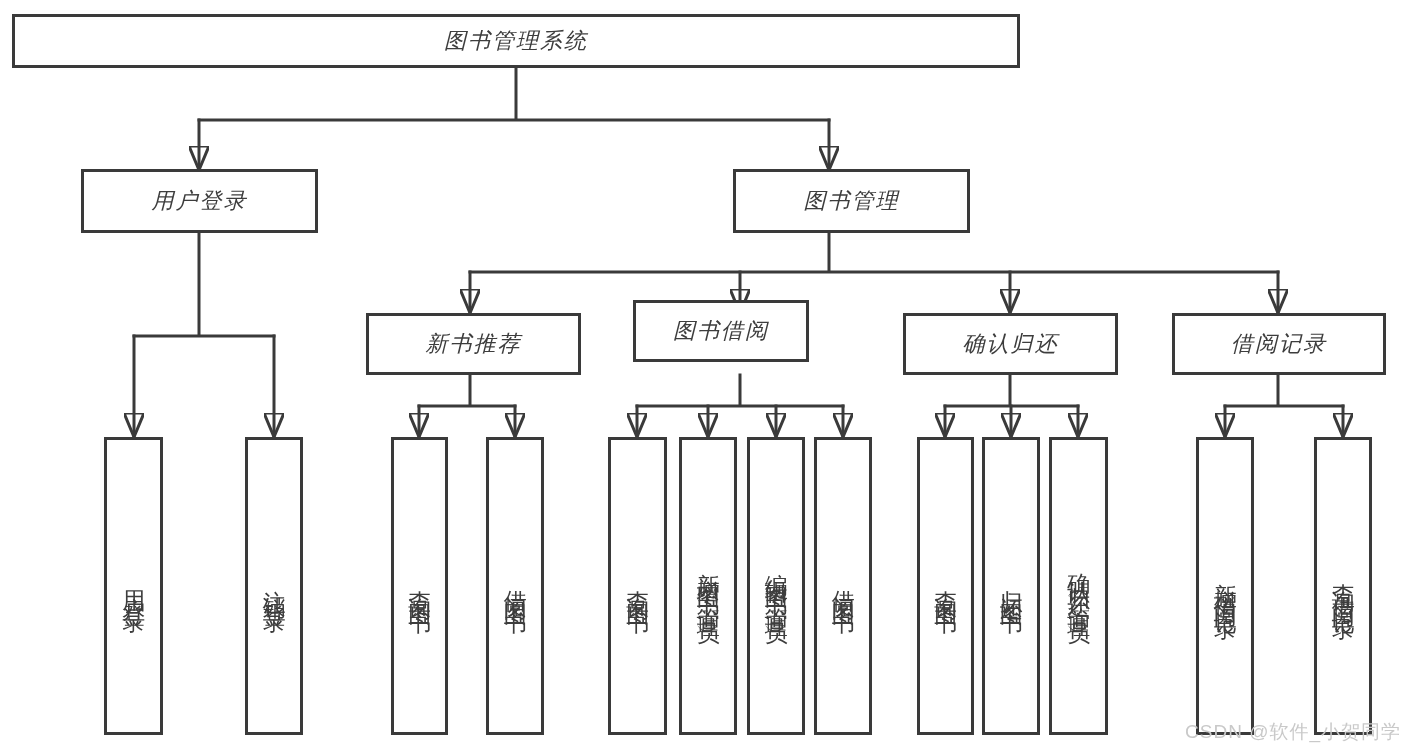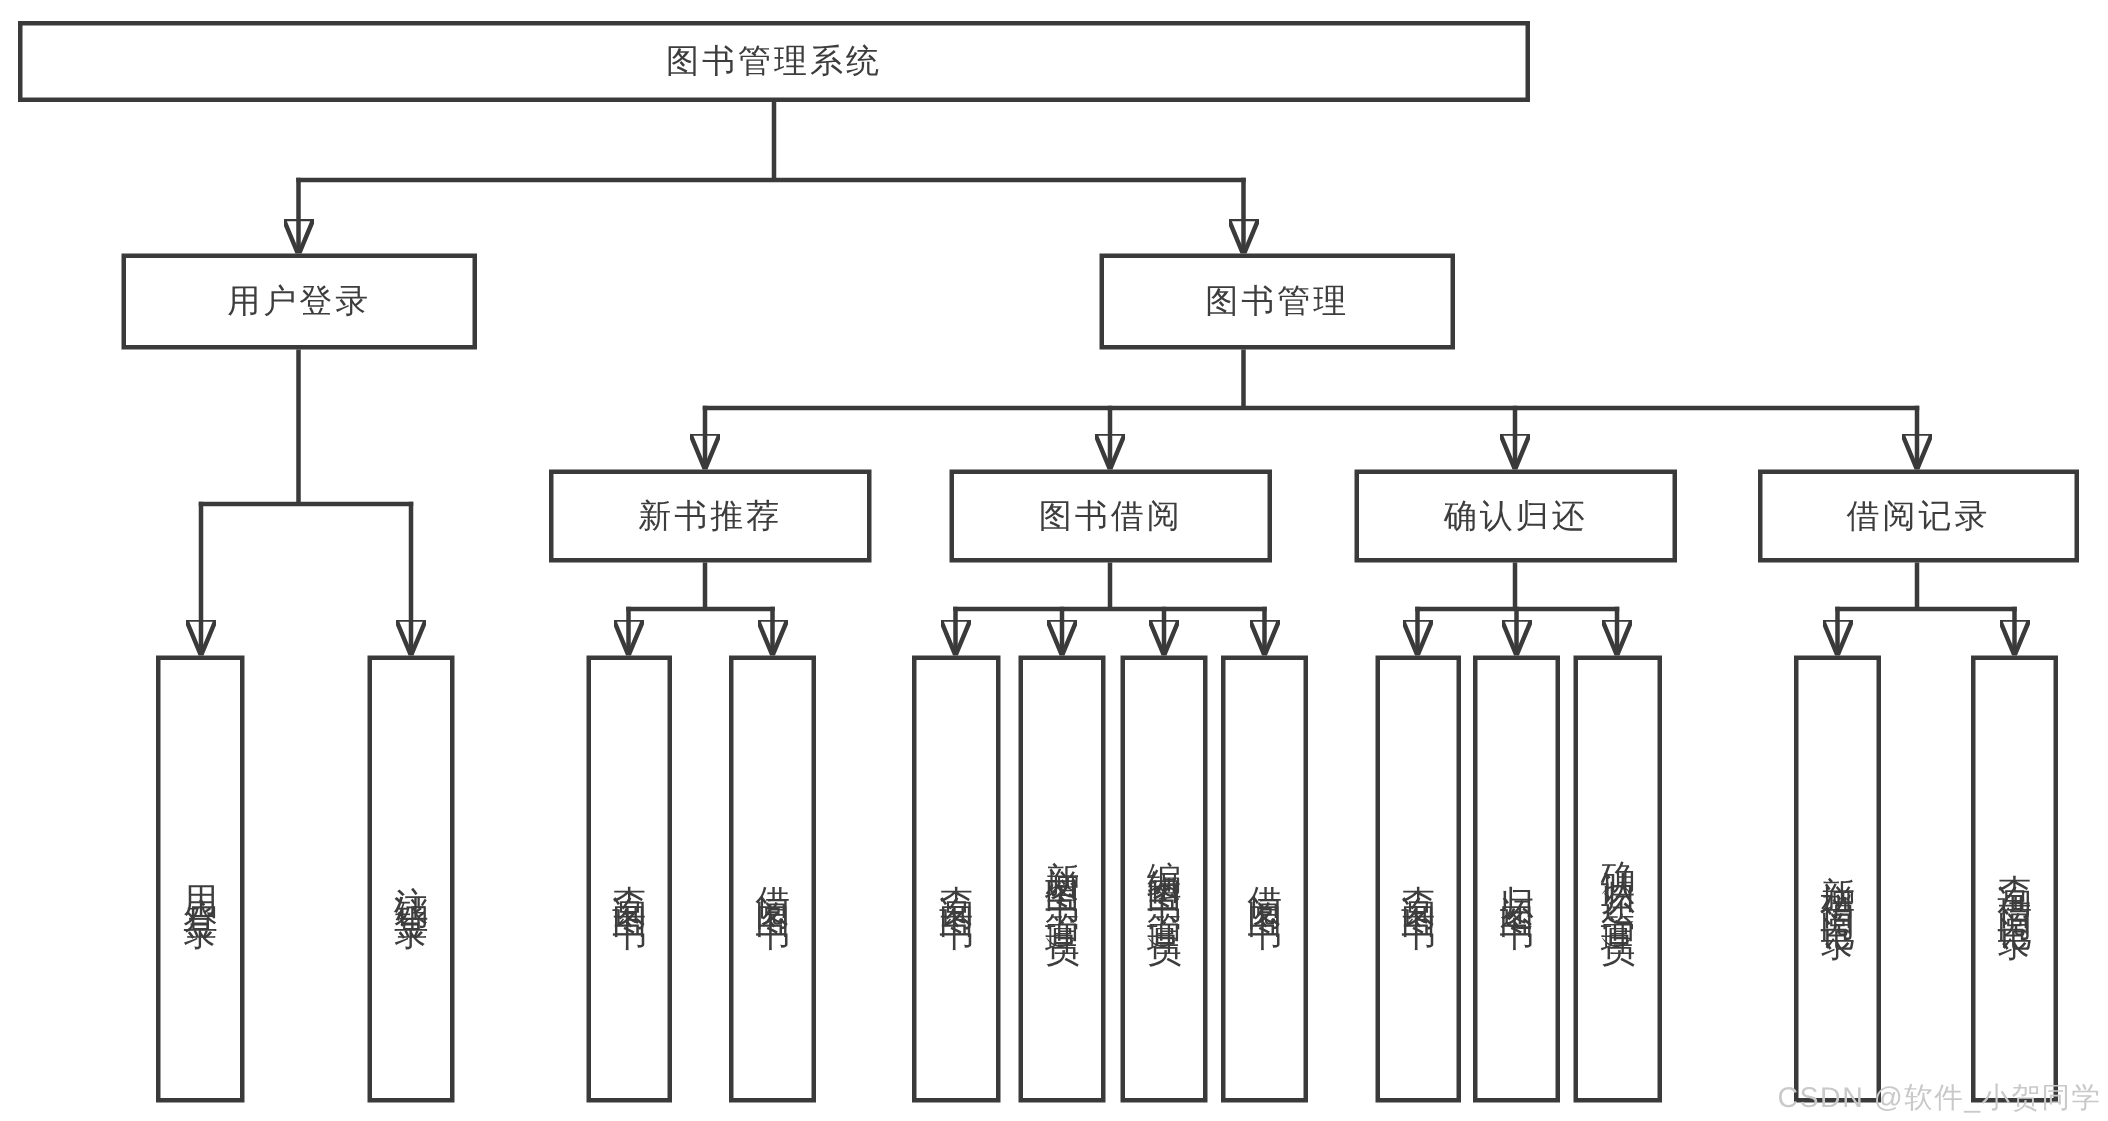--- a/index.html
+++ b/index.html
@@ -13,21 +13,21 @@
   .wires{position:absolute;left:0;top:0;pointer-events:none;}
   .wires path{stroke:#3a3a3a;stroke-width:3;fill:none;stroke-linecap:square;}
   .node{
     position:absolute;
     box-sizing:border-box;
     border:3px solid #3a3a3a;
     background:#ffffff;
     display:flex;align-items:center;justify-content:center;
     color:#3d3d3d;
   }
-  .h{font-size:22px;letter-spacing:2px;}
+  .h{font-size:22px;letter-spacing:2px;font-style:italic;}
   .v{font-size:23px;}
   .v .vt{
     writing-mode:vertical-rl;
     text-orientation:mixed;
     letter-spacing:7px;
     line-height:1.1;
     white-space:nowrap;
   }
   .watermark{
     position:absolute;
@@ -88,21 +88,21 @@
   <div class="node h" style="left:81px;top:169px;width:237px;height:64px">
     <span>用户登录</span>
   </div>
   <div class="node h" style="left:733px;top:169px;width:237px;height:64px">
     <span>图书管理</span>
   </div>
 
   <div class="node h" style="left:366px;top:313px;width:215px;height:62px">
     <span>新书推荐</span>
   </div>
-  <div class="node h" style="left:633px;top:313px;width:215px;height:62px">
+  <div class="node h" style="left:633px;top:300px;width:176px;height:62px">
     <span>图书借阅</span>
   </div>
   <div class="node h" style="left:903px;top:313px;width:215px;height:62px">
     <span>确认归还</span>
   </div>
   <div class="node h" style="left:1172px;top:313px;width:214px;height:62px">
     <span>借阅记录</span>
   </div>
 
   <div class="node v" style="left:104px;top:437px;width:59px;height:298px">

